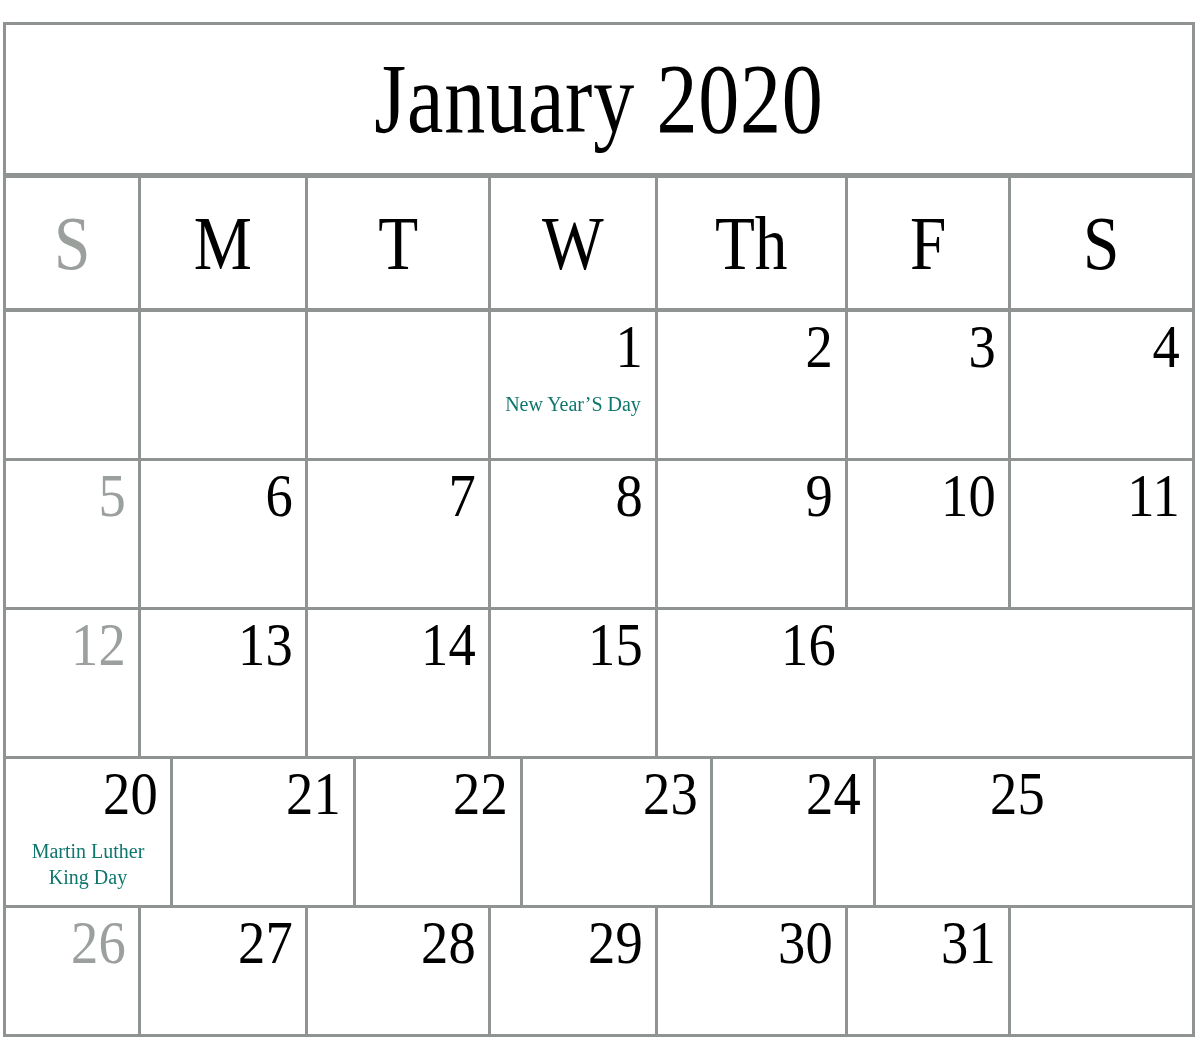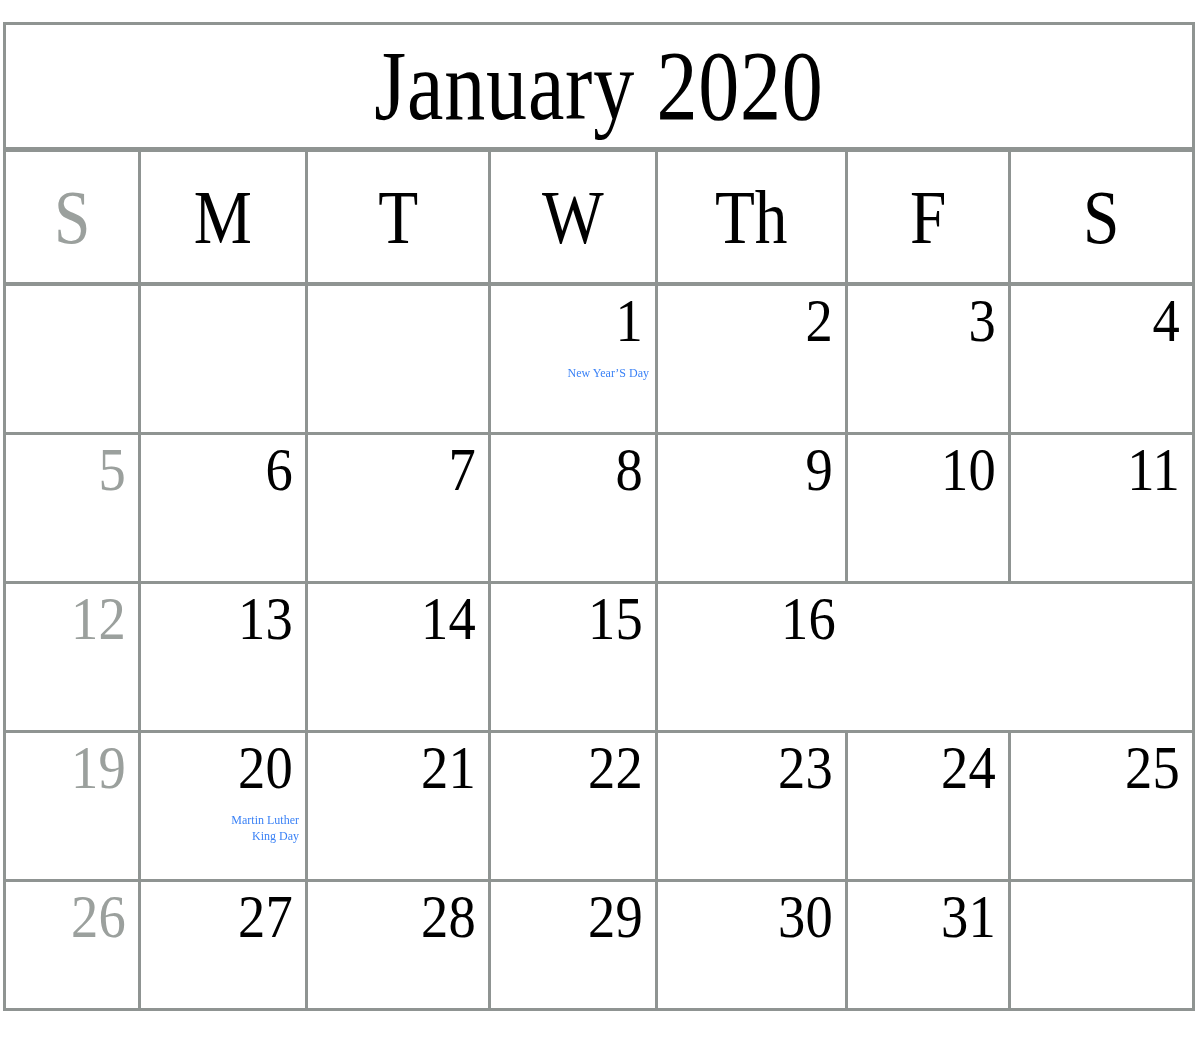--- a/index.html
+++ b/index.html
@@ -19,21 +19,21 @@
     position: absolute;
     left: 3px;
     top: 22px;
     width: 1192px;
   }
 
   
   .title-row {
     border: 3px solid #8f9492;
     border-bottom-width: 5px;
-    height: 130px;
+    height: 156px;
     box-sizing: border-box;
     display: flex;
     align-items: center;
     justify-content: center;
     background: #ffffff;
   }
   .title-text {
     font-size: 100px;
     line-height: 1;
     color: #000000;
@@ -97,24 +97,24 @@
     line-height: 1.04;
     color: #000000;
     transform: scaleX(0.88);
     transform-origin: right top;
   }
   .day-cell.sunday .day-num { color: #9ba09d; }
   .day-num:empty { display: none; }
 
   .holiday {
     display: block;
-    text-align: right;
-    font-size: 12px;
+    text-align: center;
+    font-size: 20px;
     line-height: 1.28;
-    color: #3b82f6;
+    color: #0f766e;
     padding: 14px 6px 0 6px;
     white-space: pre-line;
   }
   .holiday:empty { display: none; }
 
   
   .c0 { width: 135px; }
   .c1 { width: 167px; }
   .c2 { width: 183px; }
   .c3 { width: 167px; }
@@ -210,23 +210,20 @@
       </div>
     <div class="day-cell c3">
         <span class="day-num">15</span>
       </div>
     <div class="day-cell c4">
         <span class="day-num">16</span>
       </div>
   </div>
 
   <div class="week-row">
-    <div class="day-cell c0 sunday">
-        <span class="day-num">19</span>
-      </div>
     <div class="day-cell c1">
         <span class="day-num">20</span>
         <span class="holiday">Martin Luther
 King Day</span>
       </div>
     <div class="day-cell c2">
         <span class="day-num">21</span>
       </div>
     <div class="day-cell c3">
         <span class="day-num">22</span>

